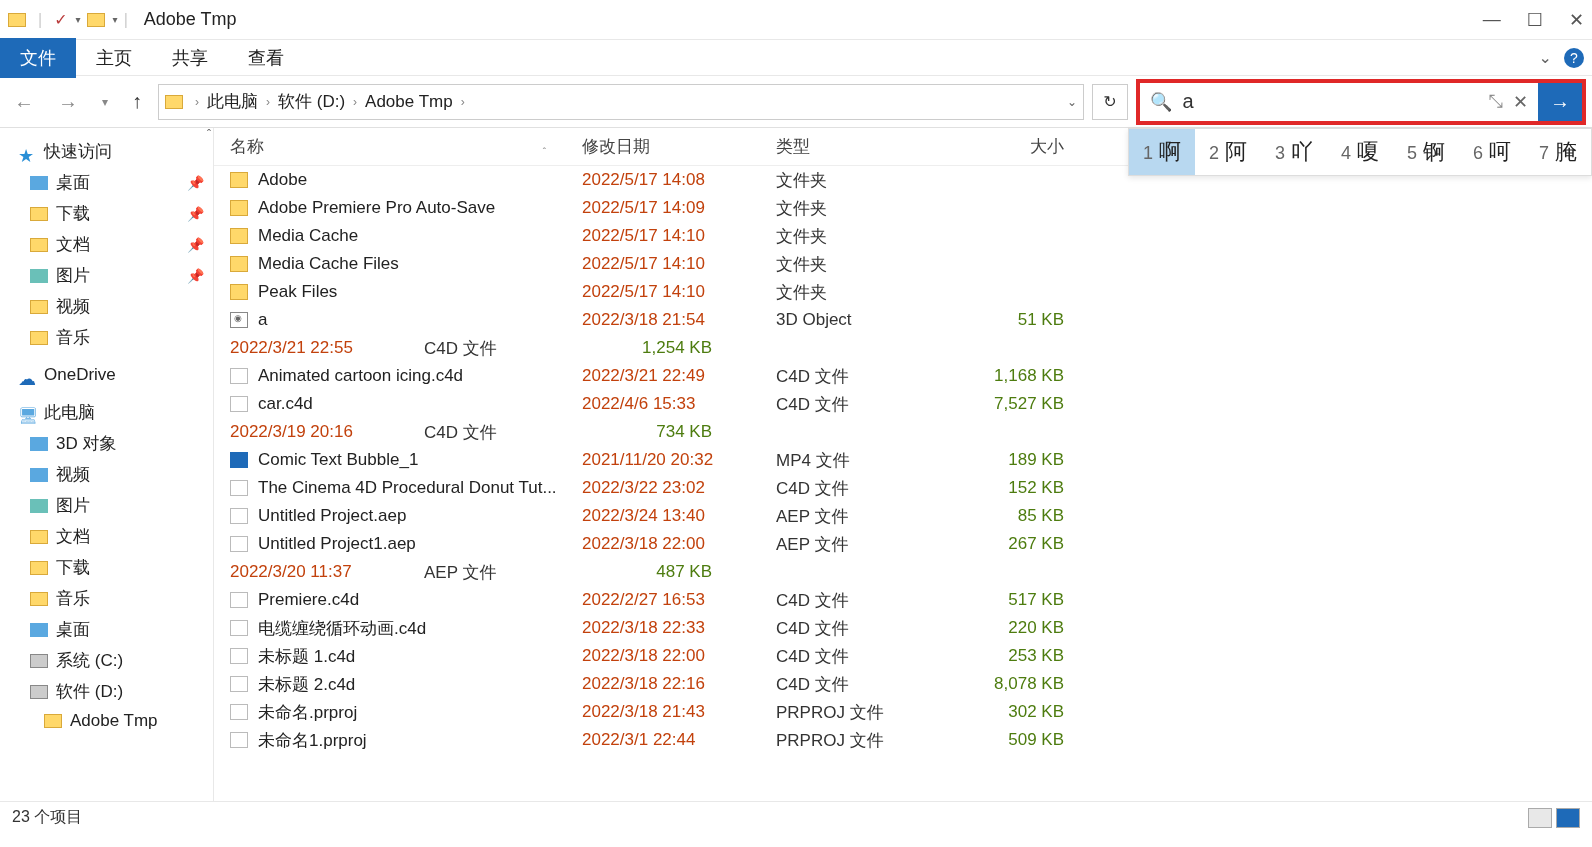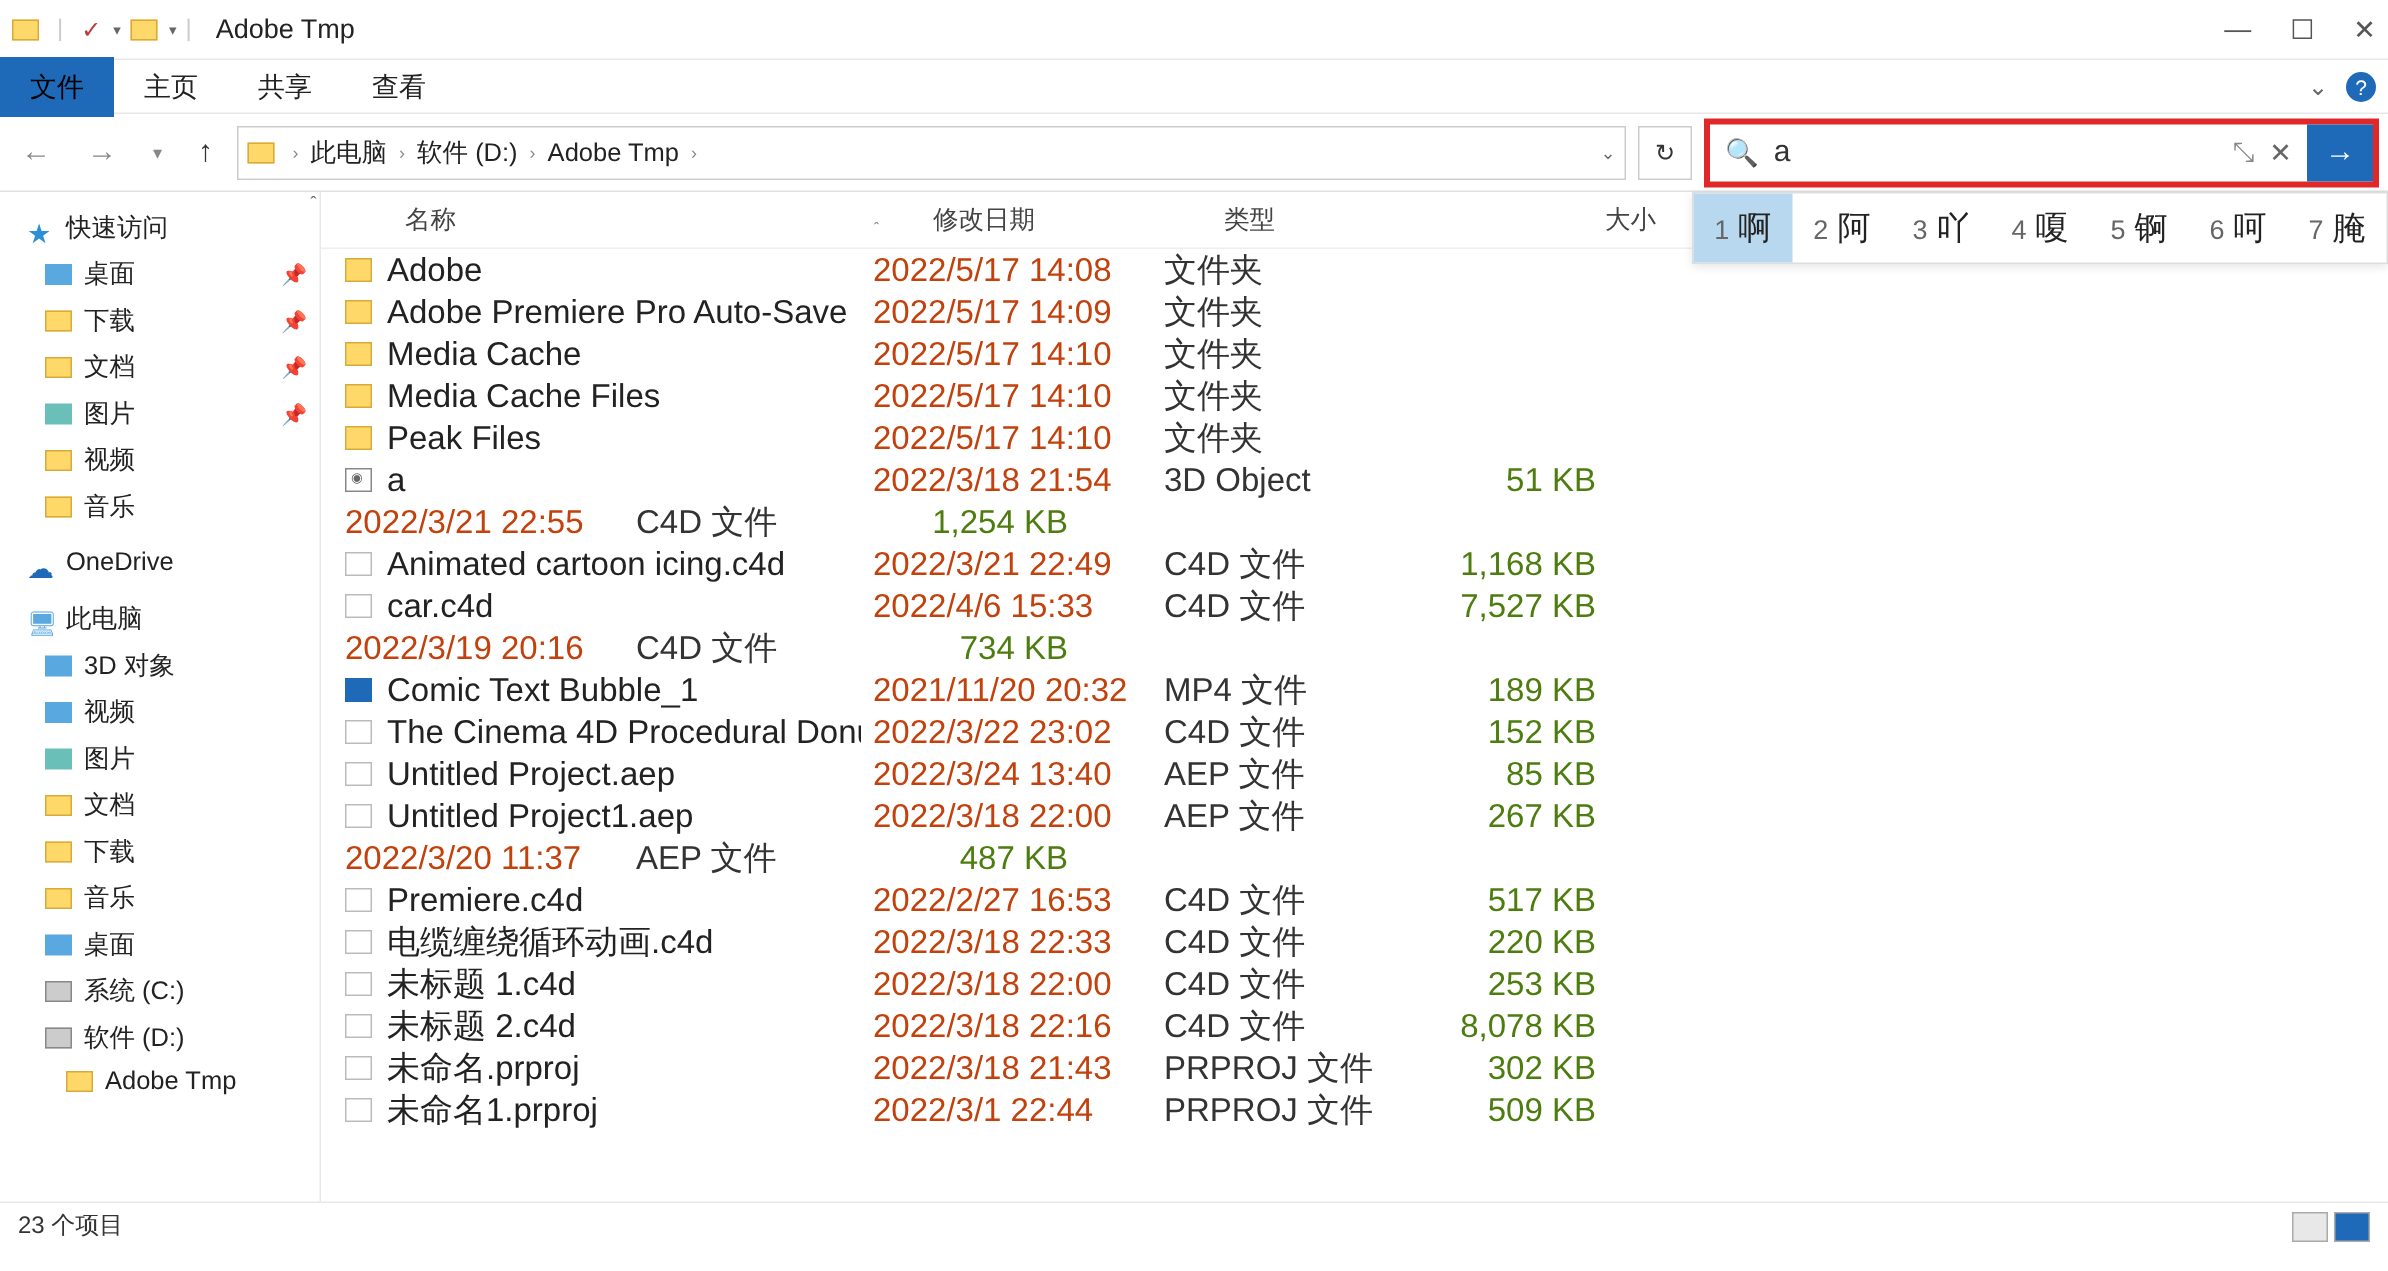--- a/index.html
+++ b/index.html
@@ -9,21 +9,21 @@
 .titlebar .folder-ico { width: 18px; height: 14px; background: #ffd86a; border: 1px solid #d9a93a; margin-right: 6px; }
 .titlebar .sep { color: #ccc; margin: 0 6px; }
 .titlebar .qa { color: #b93a3a; font-size: 16px; margin: 0 6px; }
 .titlebar .chev { color: #666; font-size: 10px; margin-left: 2px; }
 .titlebar .title { margin-left: 10px; font-size: 18px; color: #222; }
 .win-ctrls { margin-left: auto; display: flex; gap: 26px; font-size: 18px; color: #555; }
 .win-ctrls span { cursor: pointer; }
 
 .menubar { height: 36px; display: flex; align-items: center; border-bottom: 1px solid #e8e8e8; }
 .menubar .tab { padding: 8px 20px; font-size: 18px; color: #222; }
-.menubar .tab.file { background: #1e6ab8; color: #000000; text-align: center; }
+.menubar .tab.file { background: #1e6ab8; color: #ffffff; text-align: center; }
 .menubar .right { margin-left: auto; display: flex; align-items: center; gap: 12px; padding-right: 8px; }
 .menubar .chev2 { color: #666; }
 .menubar .help { width: 20px; height: 20px; border-radius: 50%; background: #1e6ab8; color: #fff; font-size: 14px; display: flex; align-items: center; justify-content: center; }
 
 .navbar { height: 52px; display: flex; align-items: center; border-bottom: 1px solid #e0e0e0; padding: 0 6px; gap: 8px; }
 .navbar .navbtn { font-size: 20px; color: #888; padding: 4px 8px; cursor: pointer; }
 .navbar .navbtn.up { color: #333; }
 .breadcrumb { flex: 1; height: 36px; border: 1px solid #ccc; display: flex; align-items: center; padding: 0 6px; gap: 4px; font-size: 17px; color: #222; }
 .breadcrumb .folder-ico { width: 18px; height: 14px; background: #ffd86a; border: 1px solid #d9a93a; margin-right: 4px; }
 .breadcrumb .bc-sep { color: #888; font-size: 12px; margin: 0 4px; }
@@ -53,28 +53,28 @@
 .ico.drive { background: #ccc; border: 1px solid #888; }
 
 .main { flex: 1; display: flex; flex-direction: column; position: relative; }
 .ime { position: absolute; top: 0; right: 0; background: #fff; border: 1px solid #ddd; display: flex; z-index: 5; box-shadow: 0 2px 6px rgba(0,0,0,.1); }
 .ime .cand { padding: 8px 14px; font-size: 22px; color: #222; display: flex; align-items: baseline; gap: 6px; cursor: pointer; }
 .ime .cand.sel { background: #b8d8f0; }
 .ime .cand .num { color: #666; font-size: 18px; }
 
 .cols { display: flex; align-items: center; height: 38px; border-bottom: 1px solid #eee; font-size: 17px; color: #444; padding-left: 8px; }
 .cols .col { padding: 0 8px; }
-.cols .name { width: 352px; display: flex; align-items: flex-end; gap: 6px; margin-left: 40px; }
+.cols .name { width: 352px; display: flex; align-items: flex-end; gap: 6px; }
 .cols .name .sort { font-size: 10px; color: #888; }
 .cols .date { width: 194px; }
 .cols .type { width: 174px; }
 .cols .size { width: 130px; text-align: right; }
 
 .files { flex: 1; overflow-y: auto; }
-.row { display: flex; align-items: center; height: 28px; font-size: 22px; color: #222; padding-left: 8px; }
+.row { display: flex; align-items: center; height: 28px; font-size: 17px; color: #222; padding-left: 8px; }
 .row .c { padding: 0 8px; white-space: nowrap; overflow: hidden; text-overflow: ellipsis; }
 .row .name { width: 352px; display: flex; align-items: center; gap: 10px; }
 .row .date { width: 194px; color: #c2410c; }
 .row .type { width: 174px; color: #333; }
 .row .size { width: 130px; text-align: right; color: #4d7c0f; }
 .fico { width: 18px; height: 16px; display: inline-block; flex-shrink: 0; }
 .fico.folder { background: #ffd86a; border: 1px solid #d9a93a; }
 .fico.file { background: #fff; border: 1px solid #bbb; }
 .fico.obj { background: #fff; border: 1px solid #888; position: relative; }
 .fico.obj::after { content: "◉"; position: absolute; font-size: 9px; color: #666; left: 3px; top: 0; }

